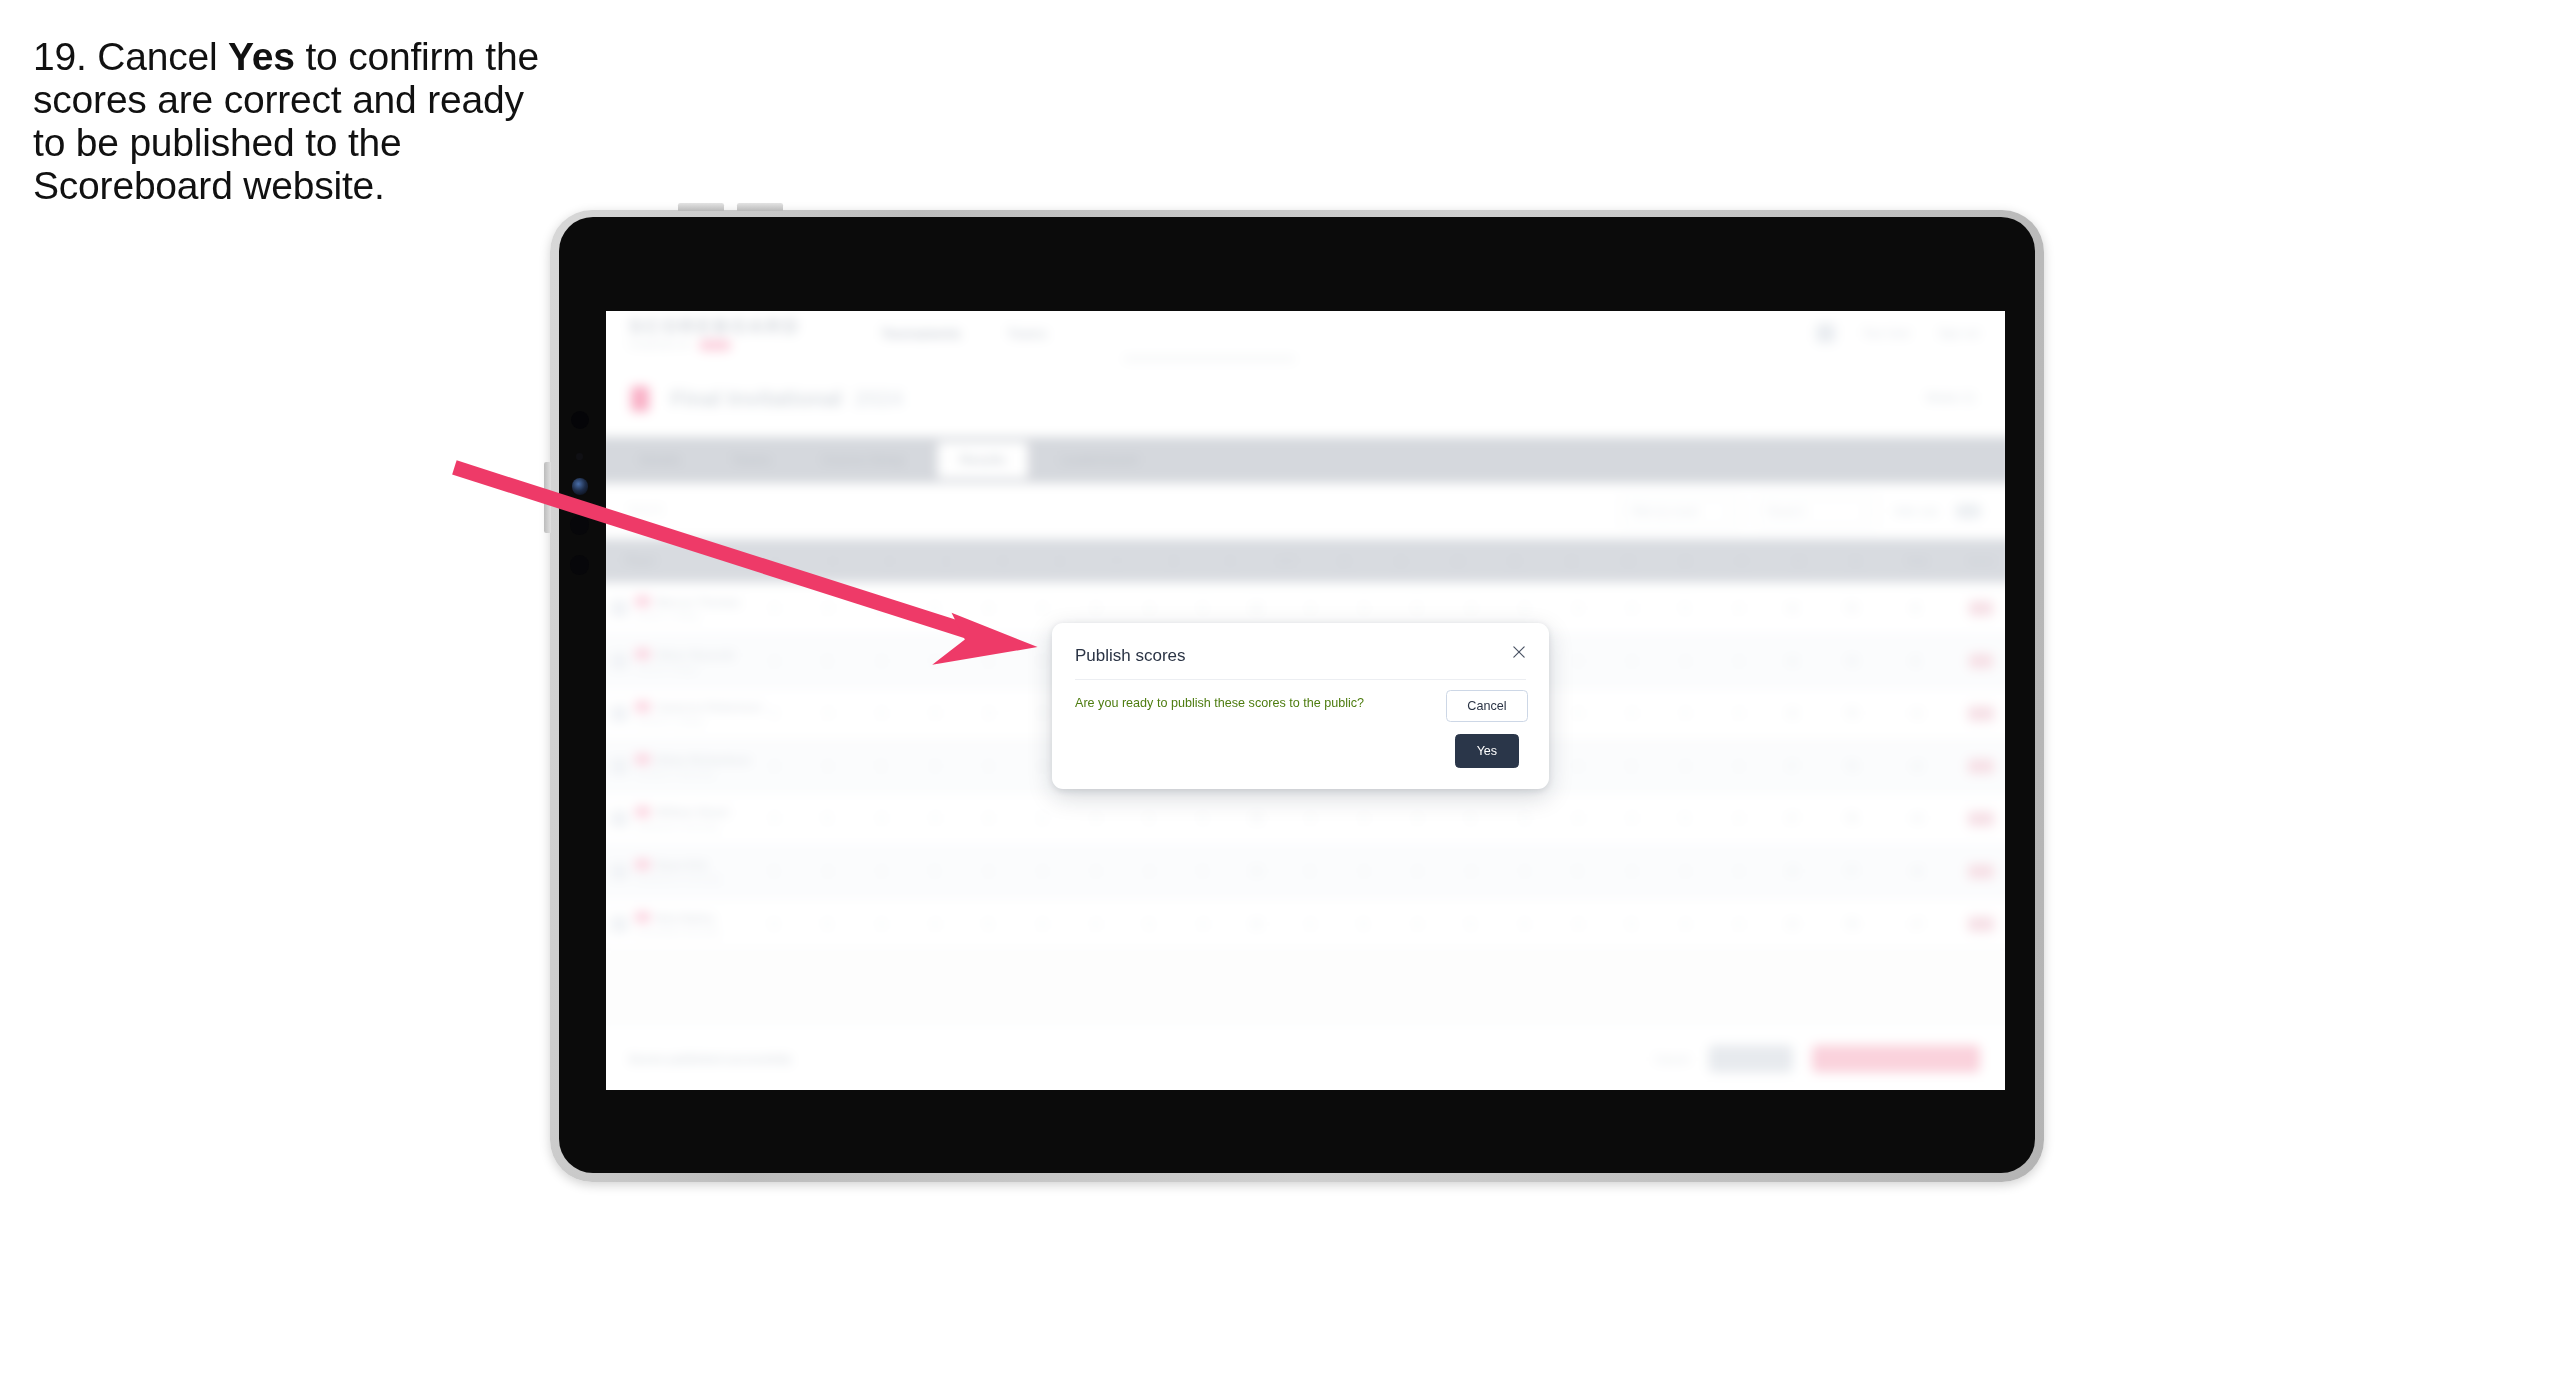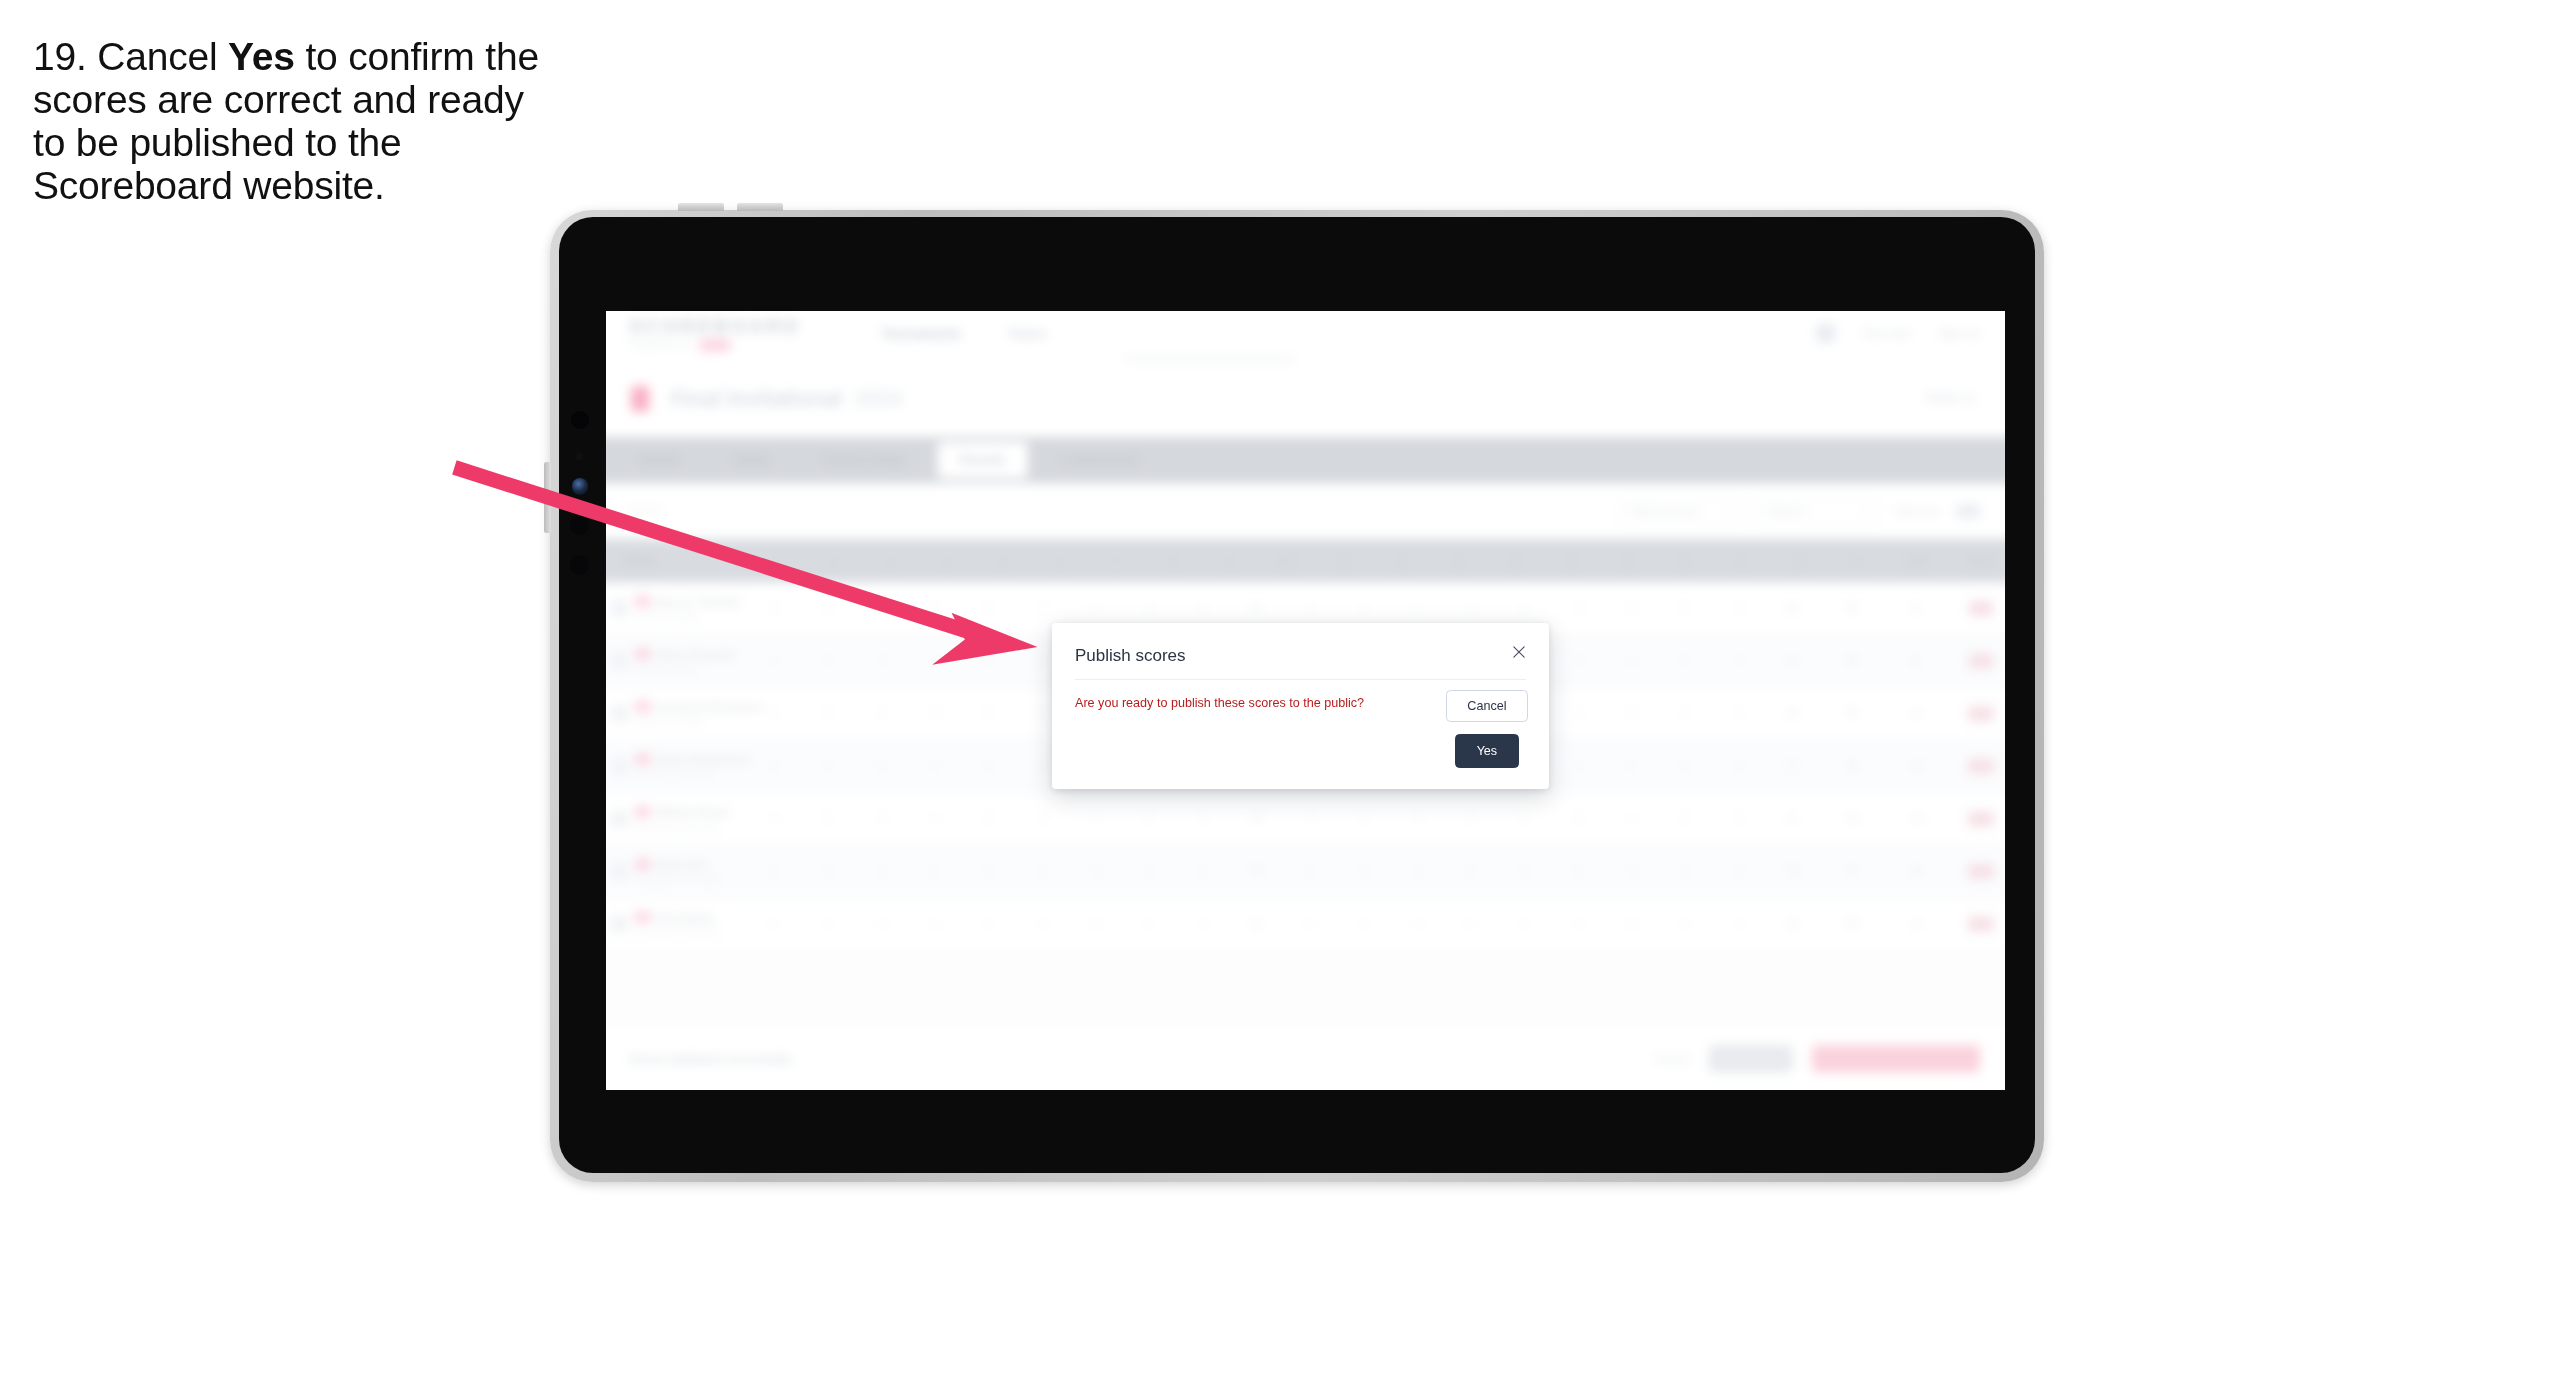--- a/index.html
+++ b/index.html
@@ -126,29 +126,29 @@
     border-top:0.7px solid #f0f2f5;display:flex;align-items:center;}
   .foot-note{margin-left:31px;font-size:11px;color:#d9dde2;font-weight:600;}
   .foot-right{margin-left:auto;margin-right:33px;display:flex;align-items:center;gap:19.3px;}
   .foot-link{font-size:11px;color:#e0e4e8;}
   .btn-grey{background:#e7eaee;color:#e7eaee;font-size:11px;padding:7.4px 22px;border-radius:4.5px;}
   .btn-pink{background:#fad2dc;color:#fad2dc;font-size:11px;padding:7.4px 25px;border-radius:4.5px;}
 
   
   #modal{
     position:absolute;left:446px;top:312px;width:497px;height:166px;
-    background:#ffffff;border-radius:4px;
+    background:#ffffff;border-radius:11px;
     box-shadow:0 7.4px 25px rgba(20,28,45,.17),0 1.5px 6px rgba(20,28,45,.10);
     z-index:40;
   }
   #modal-title{position:absolute;left:23px;top:23px;font-size:17px;color:#2b3445;}
   #modal-close{position:absolute;right:19.3px;top:18px;width:22px;height:22px;
     display:flex;align-items:center;justify-content:center;cursor:pointer;}
   #modal-divider{position:absolute;left:23px;right:23px;top:56px;height:0.7px;background:#eceef2;}
-  #modal-body{position:absolute;left:23px;top:73px;font-size:12.6px;color:#b91c1c;}
+  #modal-body{position:absolute;left:23px;top:73px;font-size:12.6px;color:#4d7c0f;}
   #modal-actions{position:absolute;right:21.5px;bottom:21px;display:flex;gap:12px;align-items:center;flex-direction:column;}
   #cancel-btn{background:#ffffff;border:0.7px solid #cdd7e6;color:#2b3445;font-size:12.6px;
     padding:8.2px 20px;border-radius:4.5px;cursor:pointer;font-family:inherit;}
   #yes-btn{background:#2a3649;border:0.7px solid #2a3649;color:#ffffff;font-size:12.6px;
     padding:9px 21px;border-radius:4.5px;cursor:pointer;font-family:inherit;}
 </style>
 </head>
 <body>
 
 <div id="instruction">

